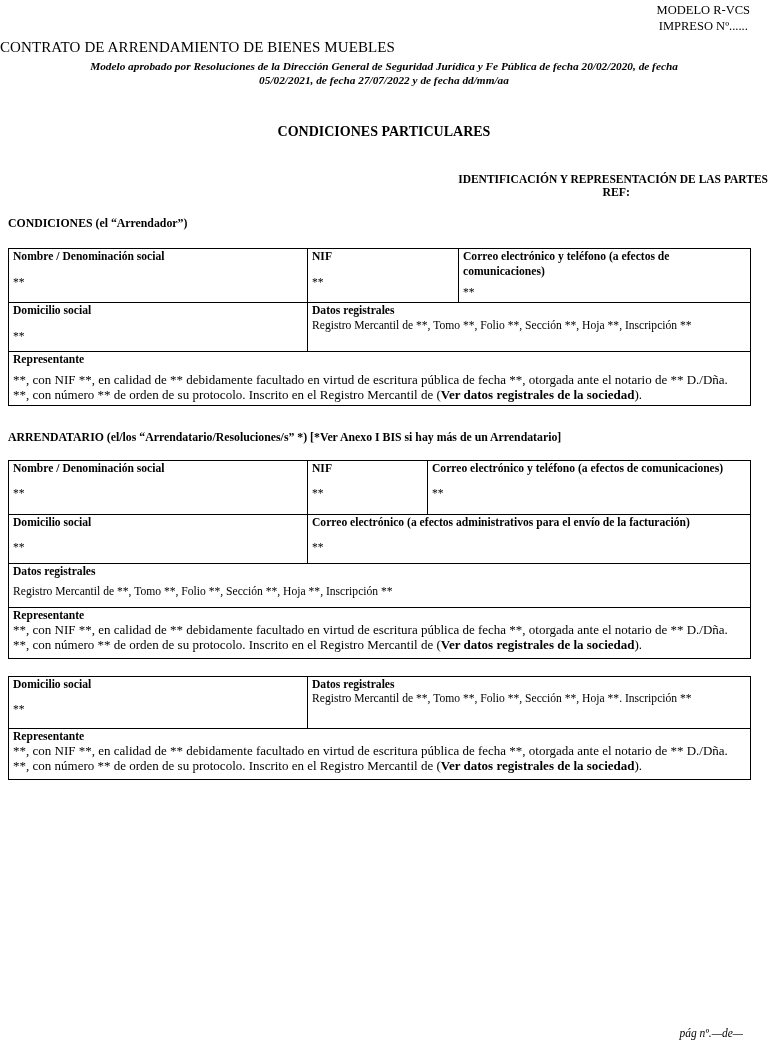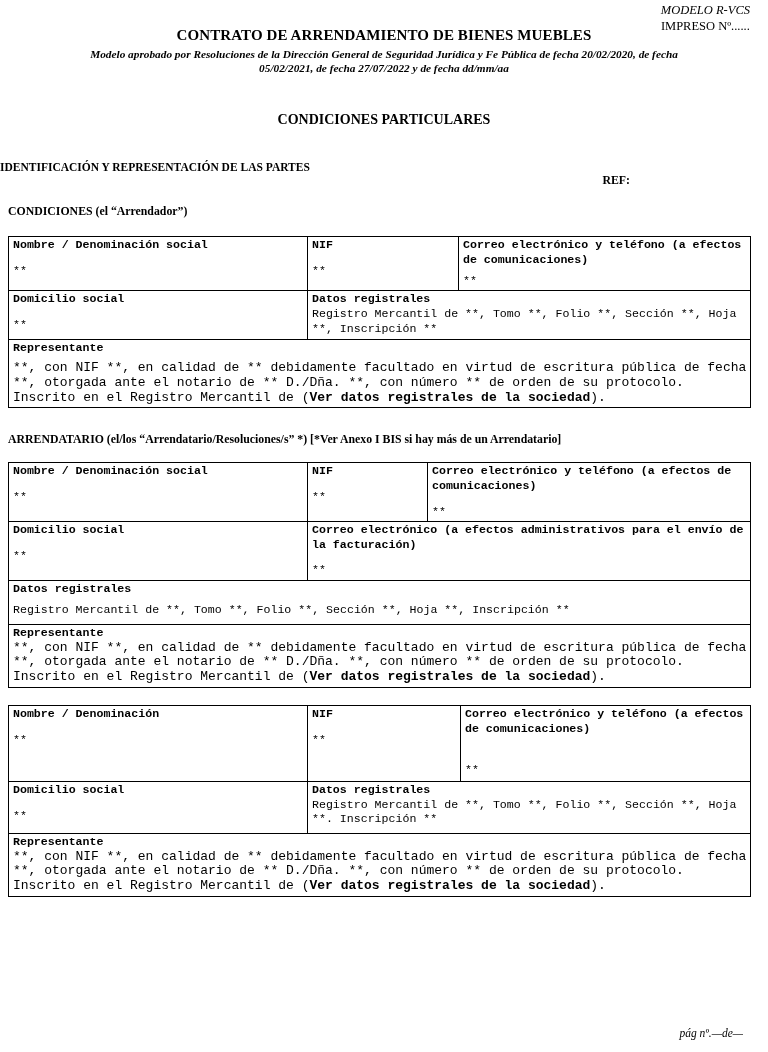--- a/index.html
+++ b/index.html
@@ -27,50 +27,49 @@
   
   .model-block {
     position: absolute;
     top: 3px;
     right: 18px;
     text-align: center;
     font-size: 12.5px;
     line-height: 15.5px;
     white-space: nowrap;
   }
-  .model-block .line1 { display: block; font-style: italic; }
+  .model-block .line1 { display: block; }
   .model-block .line2 { display: block; }
 
   
   .doc-title {
-    text-align: center;
-    font-weight: bold;
+    font-weight: normal;
     font-size: 15px;
     letter-spacing: .1px;
     margin: 0;
-    padding-top: 27px;
+    padding-top: 39px;
   }
   .doc-subtitle {
     text-align: center;
     font-weight: bold;
     font-style: italic;
     font-size: 11.3px;
     line-height: 14.2px;
     margin: 3px auto 16px auto;
     width: 620px;
   }
   .section-title {
     text-align: center;
     font-weight: bold;
     font-size: 14px;
     margin: 11px;
     padding-top: 21px;
   }
   .subsection-title {
-    text-align: left;
+    text-align: right;
     font-weight: bold;
     font-size: 11.5px;
     margin: 0;
     padding-top: 22px;
   }
 
   
   .party-row {
     position: relative;
     margin: 0 0 0 0;
@@ -87,21 +86,20 @@
   .sp-arrendador  { padding-top: 31px; }
   .sp-arrendatario{ padding-top: 24px; }
   .sp-fiador      { padding-top: 19px; }
 
   
   table.party-table {
     border-collapse: collapse;
     margin: 0 0 0 8px;
     width: 742px;
     table-layout: fixed;
-    font-family: Liberation Mono, monospace;
   }
   table.t-arrendador  { margin-top: 17px; }
   table.t-arrendatario{ margin-top: 15px; }
   table.t-fiador      { margin-top: 17px; }
 
   table.party-table td {
     border: 1.1px solid #000000;
     vertical-align: top;
     padding: 1px 3px 2px 4px;
     font-size: 11.6px;
@@ -251,34 +249,20 @@
 
 
   <table class="party-table t-fiador">
     <colgroup>
       <col style="width:299px">
       <col style="width:153px">
       <col style="width:290px">
     </colgroup>
     <tbody>
       <tr>
-        <td class="h-name3">
-          <span class="lbl">Nombre / Denominación</span>
-          <span class="val gap-val">**</span>
-        </td>
-        <td class="h-name3">
-          <span class="lbl">NIF</span>
-          <span class="val gap-val">**</span>
-        </td>
-        <td class="h-name3">
-          <span class="lbl">Correo electrónico y teléfono (a efectos de comunicaciones)</span>
-          <span class="val gap-val-lg">**</span>
-        </td>
-      </tr>
-      <tr>
         <td class="h-dom3">
           <span class="lbl">Domicilio social</span>
           <span class="val gap-val">**</span>
         </td>
         <td class="h-dom3" colspan="2">
           <span class="lbl">Datos registrales</span>
           <span class="val">Registro Mercantil de **, Tomo **, Folio **, Sección **, Hoja **. Inscripción **</span>
         </td>
       </tr>
       <tr>

